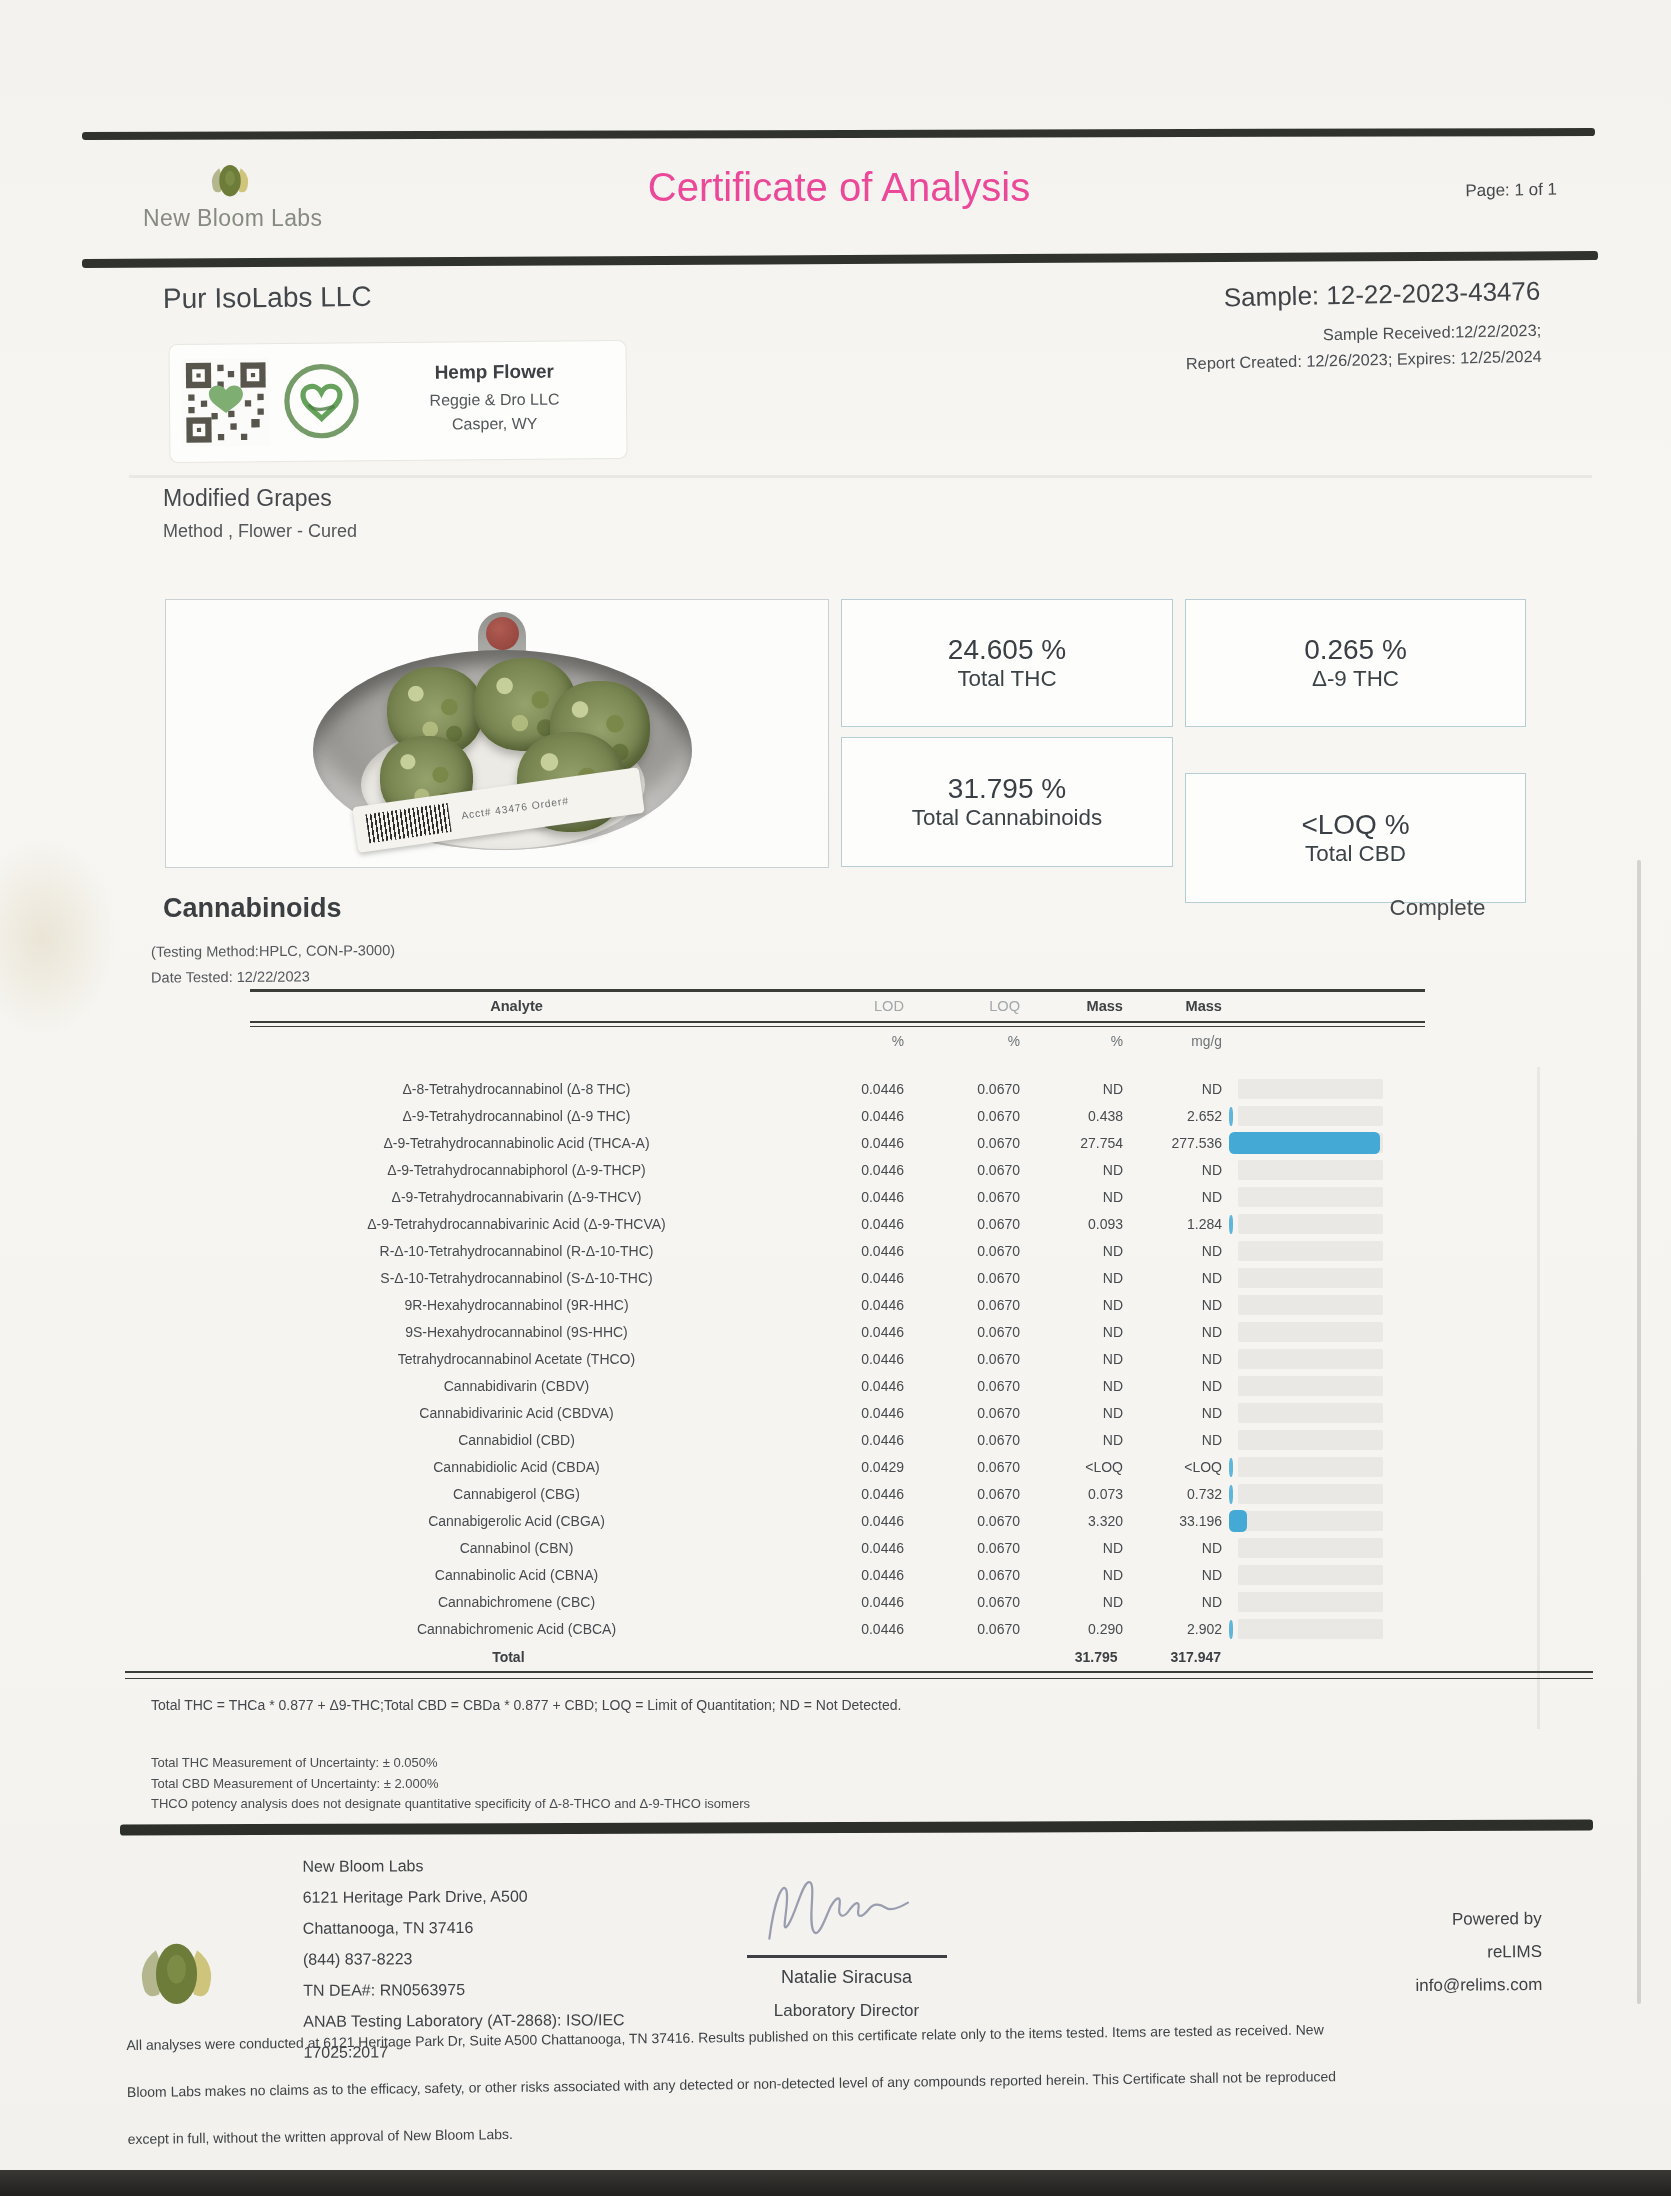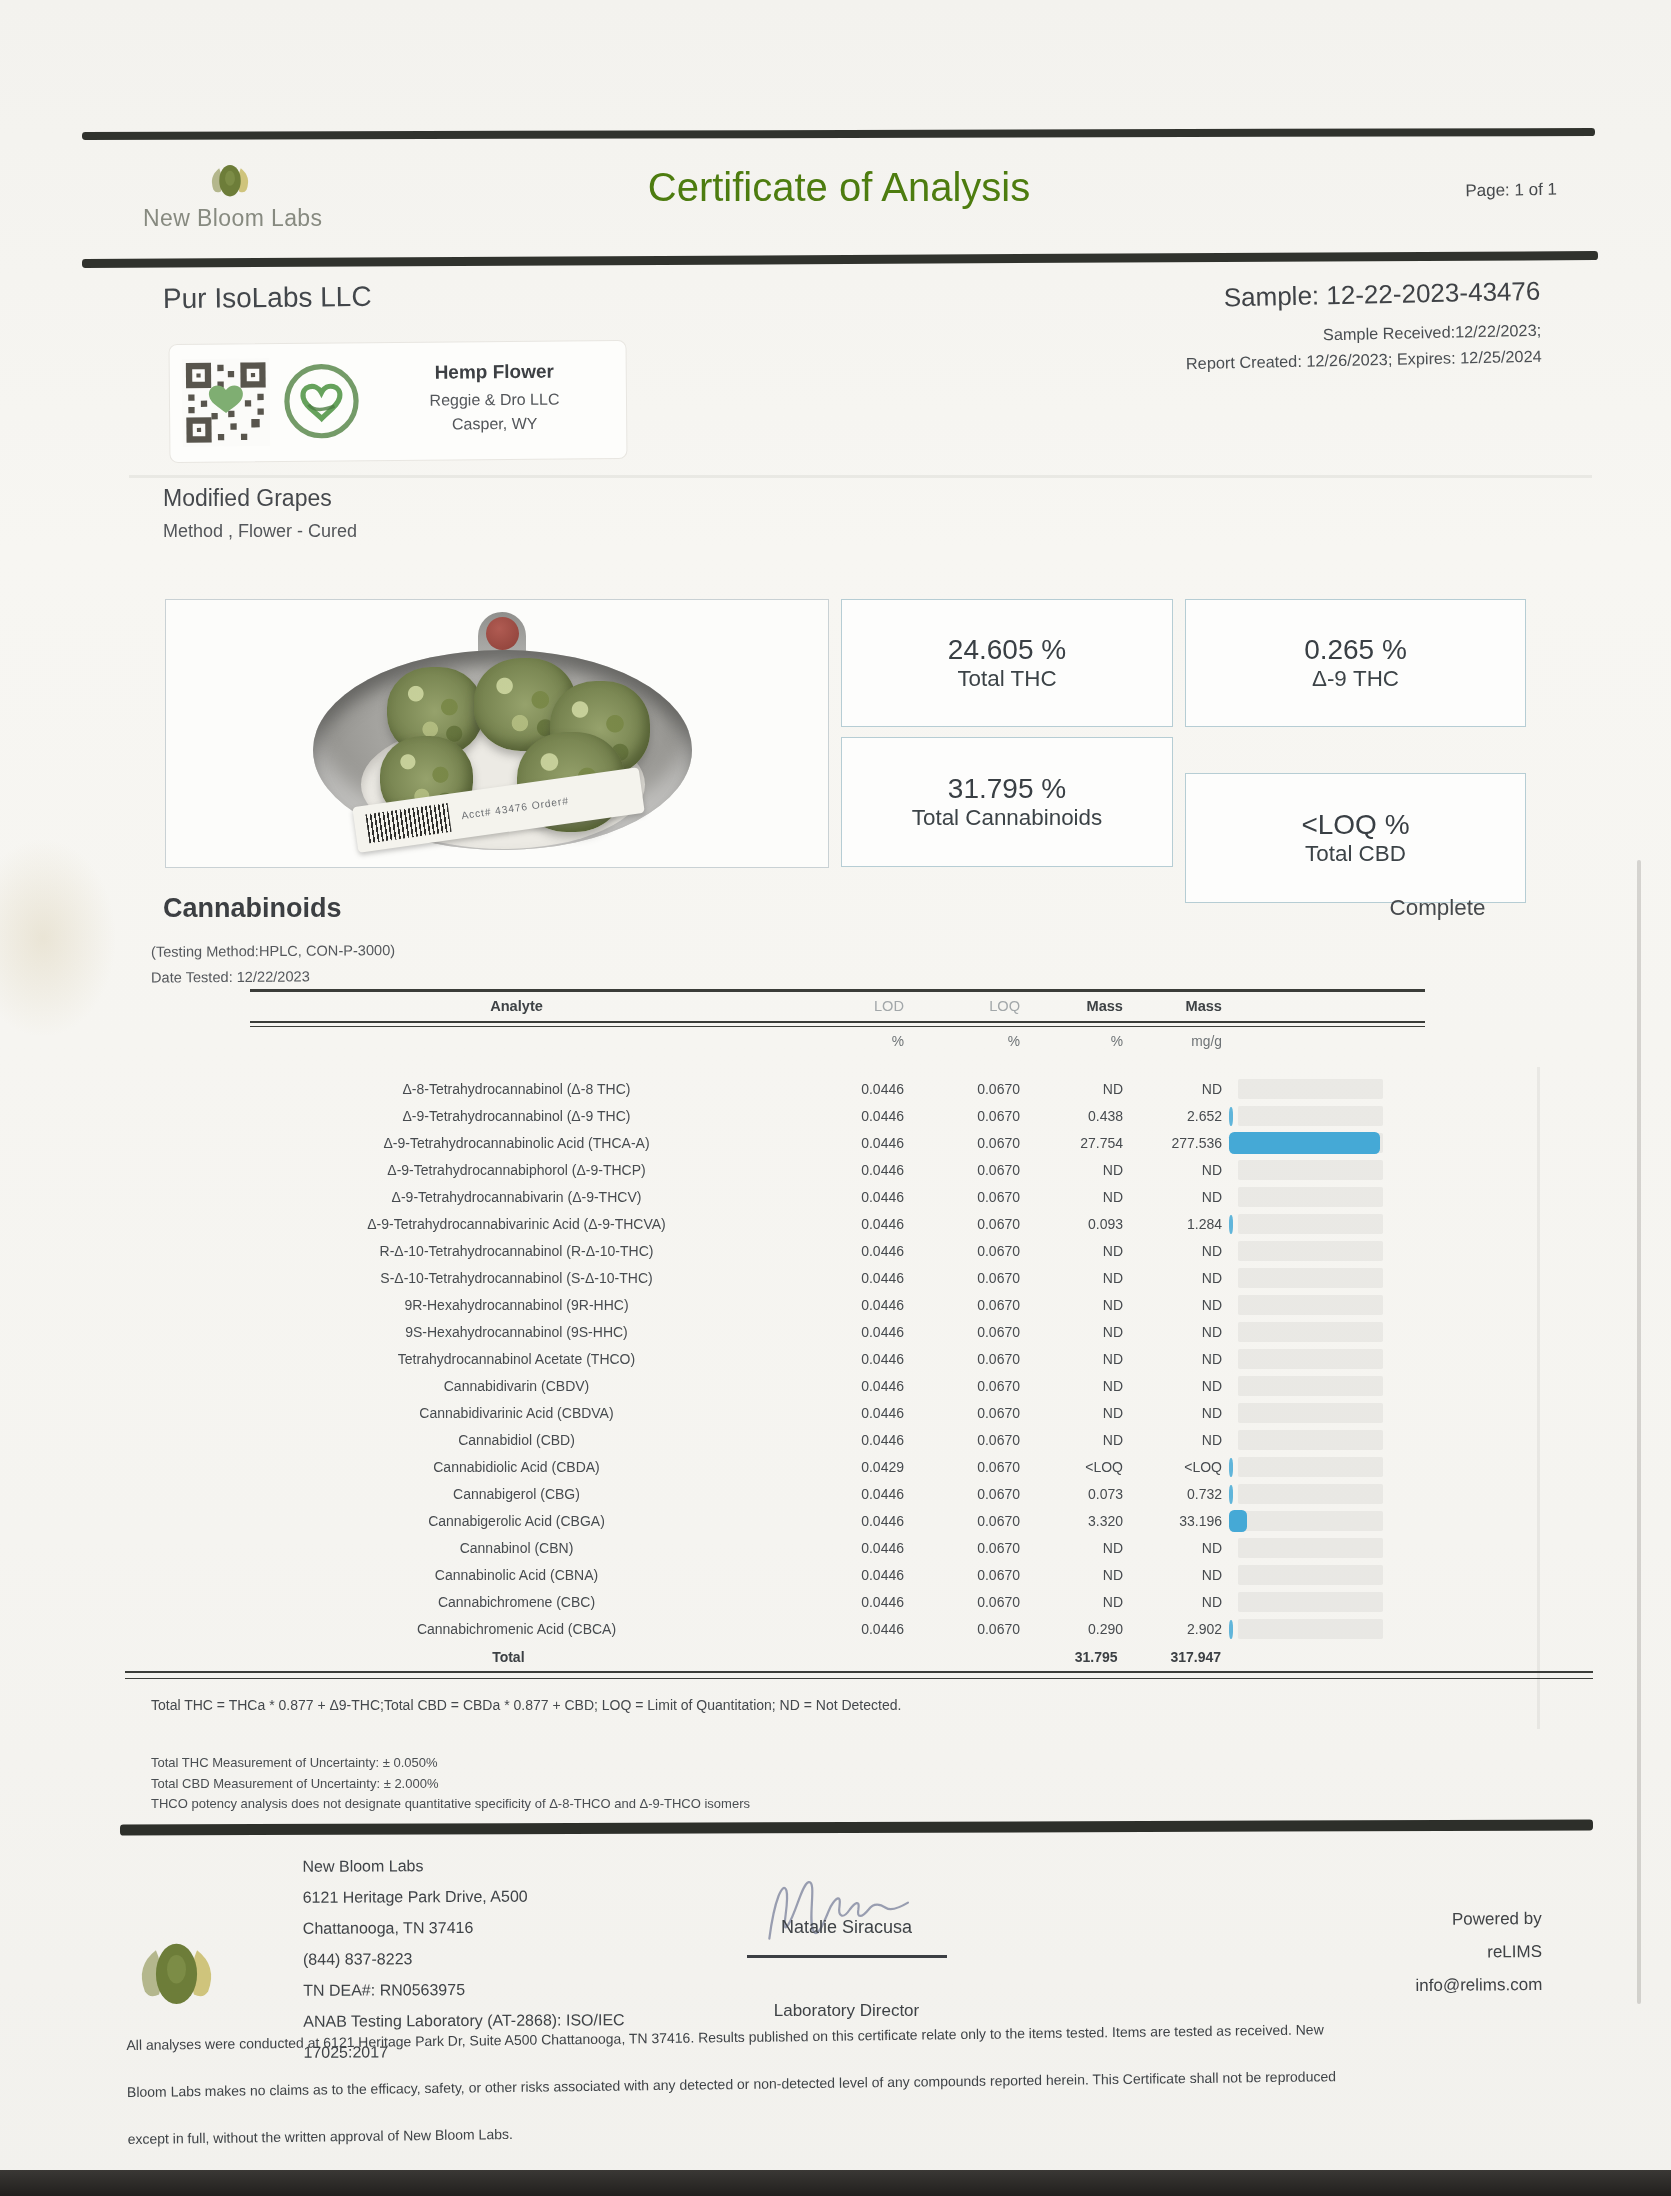--- a/index.html
+++ b/index.html
@@ -15,21 +15,21 @@
   .right-edge{left:1637px;top:860px;width:4.3px;height:1144px;background:rgba(95,93,88,.22);border-radius:2.6px;}
   .stain{left:-30px;top:839px;width:146px;height:198px;background:radial-gradient(closest-side,rgba(205,190,150,.30),rgba(205,190,150,0));}
   .ghost-vline{left:1537px;top:1067px;width:3.4px;height:662px;background:rgba(120,122,120,.10);}
   
   .rule{background:#30322d;border-radius:3.4px;}
   .bar-top{left:82px;top:130px;width:1513px;height:7.7px;transform:rotate(-.15deg);}
   .bar-mid{left:82px;top:255px;width:1516px;height:8.6px;transform:rotate(-.3deg);}
   .bar-foot{left:120px;top:1822px;width:1473px;height:11.2px;transform:rotate(-.2deg);background:#2d2f2a;}
   
   .labname-top{left:143px;top:205px;font-size:23px;color:#878a80;letter-spacing:0.4px;}
-  .title{left:482px;top:165px;width:714px;text-align:center;font-size:40px;font-weight:400;color:#4d7c0f;}
+  .title{left:482px;top:165px;width:714px;text-align:center;font-size:40px;font-weight:400;color:#ec4899;}
   .page-label{left:1402px;top:181px;width:155px;text-align:right;font-size:17px;color:#46494c;transform:rotate(-1deg);}
   
   .client-name{left:163px;top:282px;font-size:28px;color:#43474b;transform:rotate(-.6deg);}
   .client-card{left:169px;top:342px;width:456px;height:117px;background:#fdfdfb;border:0.9px solid #e8e6e1;border-radius:8.6px;transform:rotate(-.5deg);}
   .client-card .qr{position:absolute;left:12px;top:13.8px;}
   .client-card .stamp{position:absolute;left:110px;top:15.5px;}
   .brandtext{position:absolute;left:206px;top:19px;width:237px;text-align:center;}
   .brand{font-size:19px;font-weight:bold;color:#3d4044;margin-bottom:5.2px;}
   .brandline{font-size:16px;color:#53565a;line-height:24px;}
   .sample-block{left:946px;top:282px;width:595px;text-align:right;transform:rotate(-1.2deg);}
@@ -98,21 +98,21 @@
   .trow.total .c{font-weight:700;color:#3c4044;}
   .trow.total .lane::after{display:none;}
   .table-bottom-rule{left:125px;top:1671px;width:1468px;height:7.7px;border-top:2.6px solid #3b3d39;border-bottom:1.7px solid #3b3d39;box-sizing:border-box;}
   
   .fn-def{left:151px;top:1697px;font-size:14px;color:#44484c;}
   .fn-small{left:151px;font-size:13px;color:#4a4e52;}
   
   .address{left:303px;top:1850px;font-size:16px;line-height:31px;color:#3f4347;transform:rotate(-.3deg);}
   .sig-img{left:757px;top:1865px;}
   .sig-line{left:747px;top:1955px;width:200px;height:2.6px;background:#3c3f43;}
-  .sig-name{left:688px;top:1917px;width:317px;text-align:center;font-size:18px;color:#3e4246;}
+  .sig-name{left:688px;top:1967px;width:317px;text-align:center;font-size:18px;color:#3e4246;}
   .sig-title{left:688px;top:2001px;width:317px;text-align:center;font-size:17px;color:#3e4246;}
   .powered{left:1291px;top:1903px;width:251px;text-align:right;font-size:17px;line-height:33px;color:#3f4245;transform:rotate(-.5deg);}
   .disclaimer{left:127px;top:2022px;width:1458px;font-size:14px;color:#3f4347;transform:rotate(-.75deg);transform-origin:left center;}
   .disclaimer div{line-height:47px;}
 </style>
 </head>
 <body>
 
 <div class="abs stain"></div>
 <div class="abs right-edge"></div>

